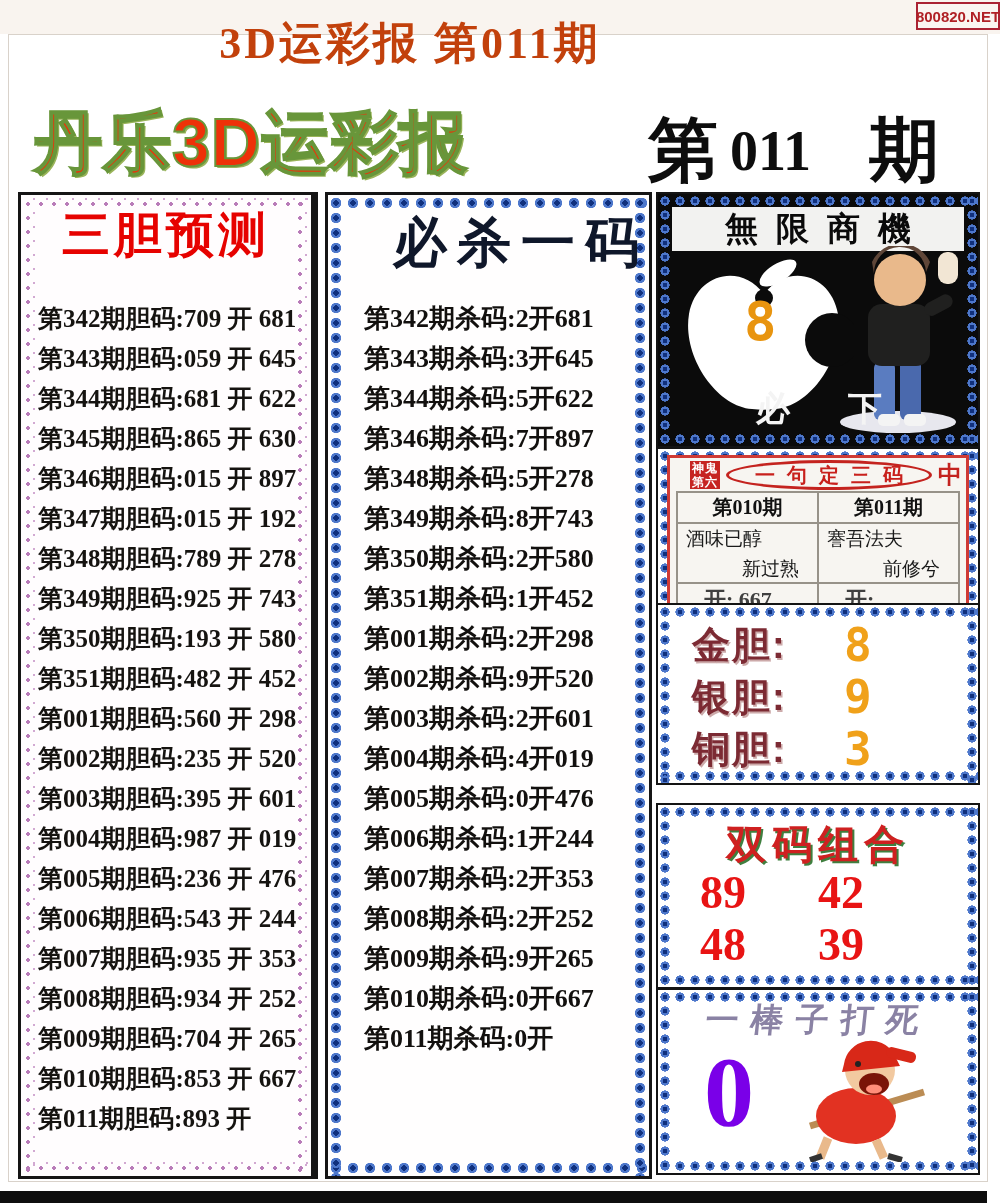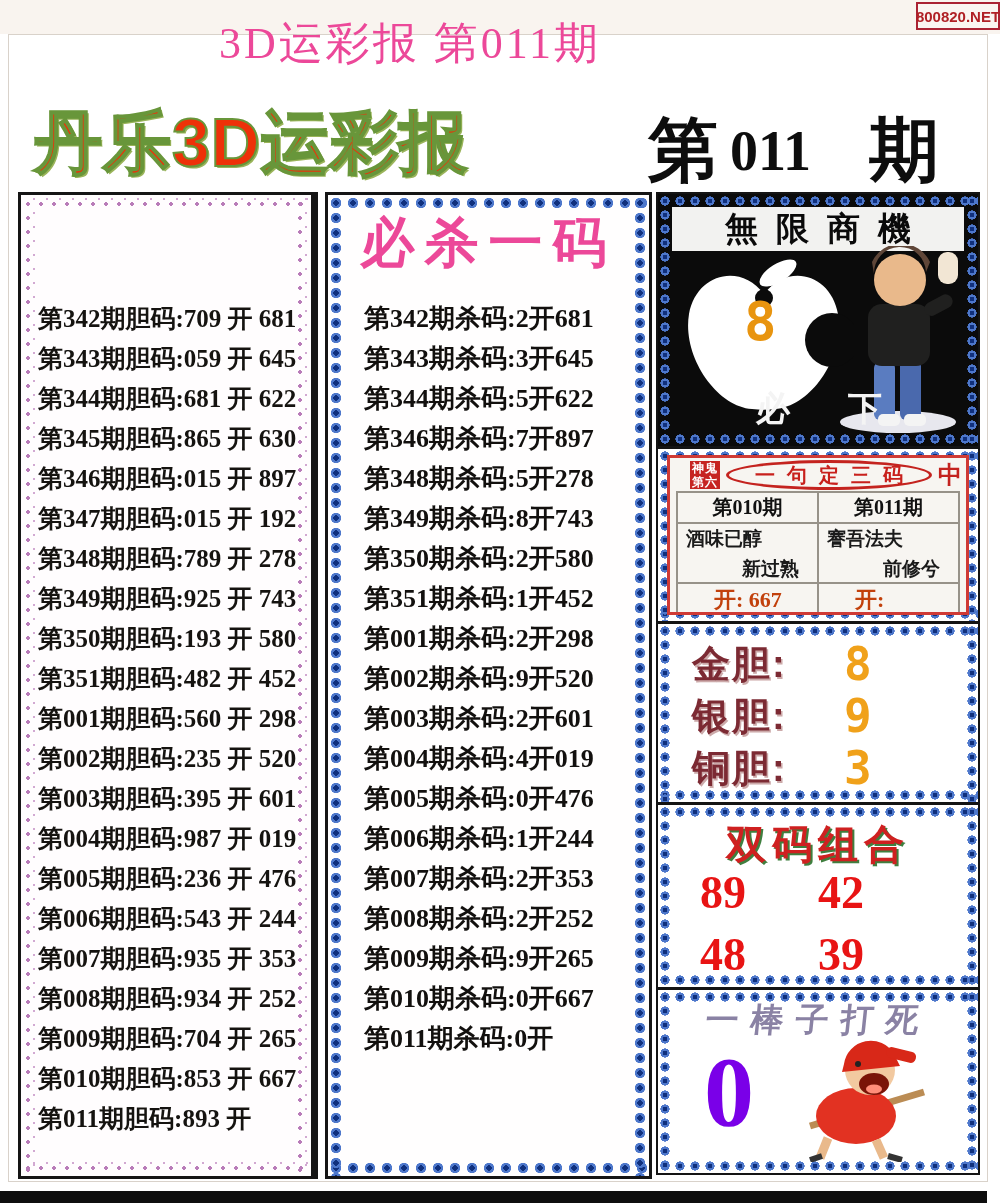--- a/index.html
+++ b/index.html
@@ -11,21 +11,21 @@
   .abs{position:absolute;}
 
   
   .outer-frame{left:8px;top:34px;width:978px;height:1146px;border:1px solid #d9d2ca;}
   .top-tint{left:0;top:0;width:1000px;height:34px;background:#f9f4ef;}
 
   
   .main-title{
     left:0;top:14px;width:820px;text-align:center;
     font-family:"Liberation Serif","DejaVu Serif",serif;
-    font-size:44px;font-weight:400;color:#ec4899;letter-spacing:3px;white-space:nowrap;
+    font-size:44px;font-weight:700;color:#c2410c;letter-spacing:3px;white-space:nowrap;
   }
   
   .site-badge{
     left:916px;top:2px;width:80px;height:24px;border:2px solid #a23;
     color:#b02025;font-size:15px;font-weight:700;
     display:flex;align-items:center;justify-content:center;background:#faf5f1;
   }
 
   
   .banner-title{
@@ -68,22 +68,22 @@
   .bluedot{pointer-events:none;
     background-image:
       radial-gradient(circle 2.8px at 8px 8px, #10307d 98%, transparent),
       radial-gradient(circle 5.2px at 8px 8px, #4d77cb 98%, transparent);
     background-size:17px 15px;}
   .bd-t{left:0;right:0;top:0;height:16px;}
   .bd-b{left:0;right:0;bottom:0;height:16px;}
   .bd-l{left:0;top:0;bottom:0;width:17px;}
   .bd-r{right:0;top:0;bottom:0;width:17px;}
   .mid-title{
-    left:0;right:0;top:12px;text-align:center;
-    font-size:54px;font-weight:900;color:#ec4899;letter-spacing:10px;white-space:nowrap;
+    left:0;right:0;top:12px;text-align:right;
+    font-size:54px;font-weight:900;color:#0f172a;letter-spacing:10px;white-space:nowrap;
   }
   .mid-rows{left:36px;right:18px;top:104px;}
   .mid-rows .row{
     height:40px;line-height:40px;white-space:nowrap;overflow:hidden;
     font-family:"Liberation Serif","DejaVu Serif",serif;
     font-weight:700;font-size:26px;color:#12100e;
   }
 
   
   .rp{left:656px;width:320px;background:#fff;border:2px solid #141414;}
@@ -113,37 +113,37 @@
   .p2-head{display:flex;align-items:center;height:30px;padding:2px 4px 0 20px;}
   .p2-stamp{width:30px;height:28px;background:#c62421;color:#fff;font-size:12px;line-height:14px;
     font-weight:700;text-align:center;word-break:break-all;letter-spacing:1px;overflow:hidden;}
   .p2-oval{flex:1;margin:0 6px;border:3px solid #c4231f;border-radius:50%;height:24px;
     display:flex;align-items:center;justify-content:center;
     color:#c8201c;font-weight:900;font-size:20px;letter-spacing:12px;text-indent:12px;white-space:nowrap;}
   .p2-seal{color:#c4231f;font-size:24px;font-weight:900;}
   .p2-table{width:calc(100% - 12px);margin:1px 6px;border-collapse:collapse;table-layout:fixed;}
   .p2-table td{border:2px solid #979289;font-family:"Liberation Serif","DejaVu Serif",serif;}
   .p2-ih{height:25px;text-align:center;font-size:20px;font-weight:700;color:#111;}
-  .p2-body{height:52px;font-size:19px;font-weight:700;color:#1a1a1a;vertical-align:top;padding:2px 0 0 8px;}
+  .p2-body{height:52px;font-size:19px;font-weight:400;color:#1a1a1a;vertical-align:top;padding:2px 0 0 8px;}
   .p2-body .l2{text-align:left;padding-left:56px;margin-top:4px;}
-  .p2-res{height:26px;font-size:22px;font-weight:900;color:#c2410c;padding-left:36px;}
-
-  
-  .p3{top:622px;height:178px;}
+  .p2-res{height:26px;font-size:22px;font-weight:900;color:#404040;padding-left:26px;}
+
+  
+  .p3{top:603px;height:178px;}
   .p3-rows{position:absolute;left:34px;top:14px;right:14px;}
   .medal-row{height:52px;display:flex;align-items:center;}
   .medal-label{width:152px;font-size:38px;font-weight:900;color:#7c2a33;letter-spacing:2px;
     text-shadow:1.5px 1.5px 0 #caa  ;white-space:nowrap;}
   .medal-value{font-family:"DejaVu Sans Mono",monospace;font-size:46px;font-weight:700;color:#f0a11a;}
 
   
   .p4{top:803px;height:182px;}
   .p4-title{left:0;right:0;top:12px;text-align:center;font-size:40px;font-weight:900;
     color:#cf2020;letter-spacing:6px;text-shadow:2px 2px 0 #3f7f3f;white-space:nowrap;}
-  .p4-grid{left:42px;top:62px;display:grid;grid-template-columns:118px 118px;row-gap:10px;}
+  .p4-grid{left:42px;top:62px;display:grid;grid-template-columns:118px 118px;}
   .p4-grid .num{font-family:"Liberation Serif","DejaVu Serif",serif;
     font-size:46px;font-weight:900;color:#e81414;line-height:52px;}
 
   
   .p5{top:988px;height:183px;}
   .p5-title{left:0;right:0;top:8px;text-align:center;font-size:33px;font-weight:900;
     color:#8a82a4;letter-spacing:12px;transform:skewX(-6deg);white-space:nowrap;}
   .p5-zero{left:46px;top:52px;font-family:"Liberation Serif","DejaVu Serif",serif;
     font-size:100px;font-weight:700;color:#7a00e8;line-height:100px;}
   .p5-cartoon{right:34px;top:44px;width:160px;height:128px;}
@@ -164,20 +164,21 @@
   <span class="cn">第</span>
   <span class="num">011</span>
   <span class="cn cn2">期</span>
 </div>
 
 <div class="abs col-left">
   <div class="abs wavy wv-t"></div>
   <div class="abs wavy wv-b"></div>
   <div class="abs wavy wv-l"></div>
   <div class="abs wavy wv-r"></div>
+  <div class="abs left-title">三胆预测</div>
   <div class="abs left-rows">
 
   <div class="row">第342期胆码:709 开 681</div>
       <div class="row">第343期胆码:059 开 645</div>
       <div class="row">第344期胆码:681 开 622</div>
       <div class="row">第345期胆码:865 开 630</div>
       <div class="row">第346期胆码:015 开 897</div>
       <div class="row">第347期胆码:015 开 192</div>
       <div class="row">第348期胆码:789 开 278</div>
       <div class="row">第349期胆码:925 开 743</div>

